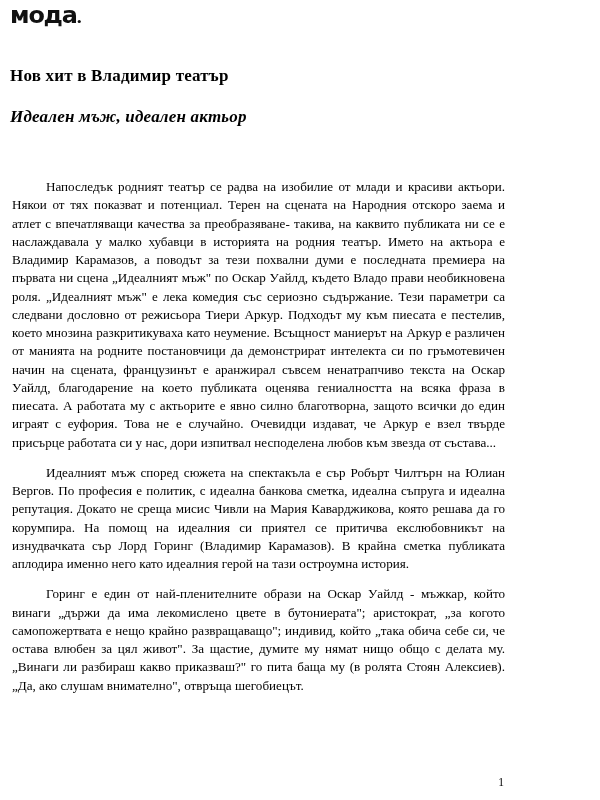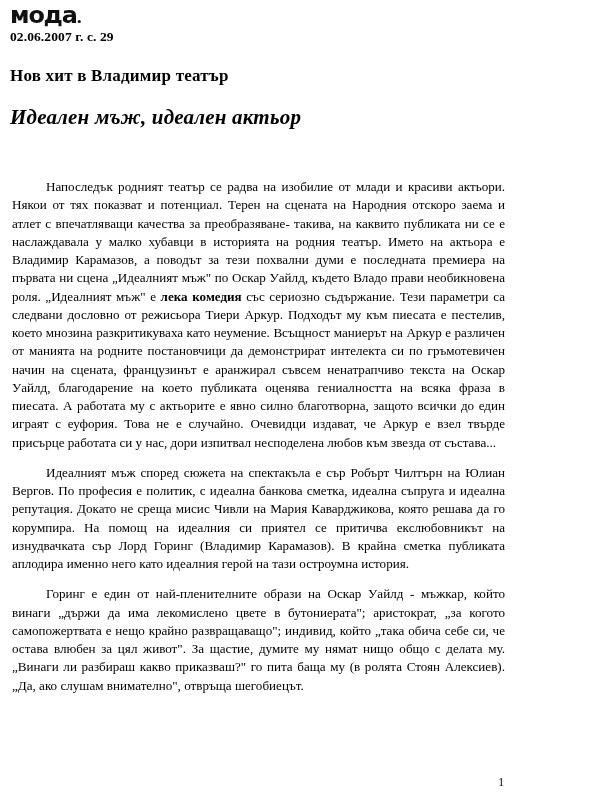--- a/index.html
+++ b/index.html
@@ -65,21 +65,21 @@
     font-weight: bold;
     font-size: 17px;
     line-height: 20px;
     margin: 16px 0 0 2px;
     letter-spacing: 0.2px;
   }
   .subhead {
     font-family: "Liberation Serif", "DejaVu Serif", serif;
     font-weight: bold;
     font-style: italic;
-    font-size: 21px;
+    font-size: 17px;
     line-height: 18px;
     margin: 22px 0 0 2px;
     letter-spacing: 0.2px;
   }
 
   
   .article {
     margin-top: 52px;
     padding: 0 3px 0 4px;
   }
@@ -88,40 +88,39 @@
     line-height: 18.25px;
     text-align: justify;
     text-justify: inter-word;
     text-indent: 34px;
     margin: 0;
     hyphens: manual;
   }
   .para + .para {
     margin-top: 12px;
   }
-  .b { font-weight: bold; }
+  .b { font-weight: normal; }
 
   
   .folio {
     position: absolute;
     right: 12px;
     bottom: 12px;
     font-size: 11.5px;
     line-height: 12px;
     font-family: "Liberation Serif", "DejaVu Serif", serif;
   }
 </style>
 </head>
 <body>
 
 <div class="page">
 
   <div class="masthead">
     <div class="logo"><span>мода</span><span class="logo-mark"></span></div>
-    <div class="issue-line">02.06.2007 г. с. 29</div>
   </div>
 
   <h1 class="headline">Нов хит в Владимир театър</h1>
 
   <h2 class="subhead">Идеален мъж, идеален актьор</h2>
 
   <div class="article">
     <p class="para">Напоследък родният театър се радва на изобилие от млади и красиви актьори. Някои от тях показват и потенциал. Терен на сцената на Народния отскоро заема и атлет с впечатляващи качества за преобразяване- такива, на каквито публиката ни се е наслаждавала у малко хубавци в историята на родния театър. Името на актьора е Владимир Карамазов, а поводът за тези похвални думи е последната премиера на първата ни сцена „Идеалният мъж" по Оскар Уайлд, където Владо прави необикновена роля. „Идеалният мъж" е <span class="b">лека комедия</span> със сериозно съдържание. Тези параметри са следвани дословно от режисьора Тиери Аркур. Подходът му към пиесата е пестелив, което мнозина разкритикуваха като неумение. Всъщност маниерът на Аркур е различен от манията на родните постановчици да демонстрират интелекта си по гръмотевичен начин на сцената, французинът е аранжирал съвсем ненатрапчиво текста на Оскар Уайлд, благодарение на което публиката оценява гениалността на всяка фраза в пиесата. А работата му с актьорите е явно силно благотворна, защото всички до един играят с еуфория. Това не е случайно. Очевидци издават, че Аркур е взел твърде присърце работата си у нас, дори изпитвал несподелена любов към звезда от състава...</p>
     <p class="para">Идеалният мъж според сюжета на спектакъла е сър Робърт Чилтърн на Юлиан Вергов. По професия е политик, с идеална банкова сметка, идеална съпруга и идеална репутация. Докато не среща мисис Чивли на Мария Каварджикова, която решава да го корумпира. На помощ на идеалния си приятел се притичва екслюбовникът на изнудвачката сър Лорд Горинг (Владимир Карамазов). В крайна сметка публиката аплодира именно него като идеалния герой на тази остроумна история.</p>
     <p class="para">Горинг е един от най-пленителните образи на Оскар Уайлд - мъжкар, който винаги „държи да има лекомислено цвете в бутониерата"; аристократ, „за когото самопожертвата е нещо крайно развращаващо"; индивид, който „така обича себе си, че остава влюбен за цял живот". За щастие, думите му нямат нищо общо с делата му. „Винаги ли разбираш какво приказваш?" го пита баща му (в ролята Стоян Алексиев). „Да, ако слушам внимателно", отвръща шегобиецът.</p>

